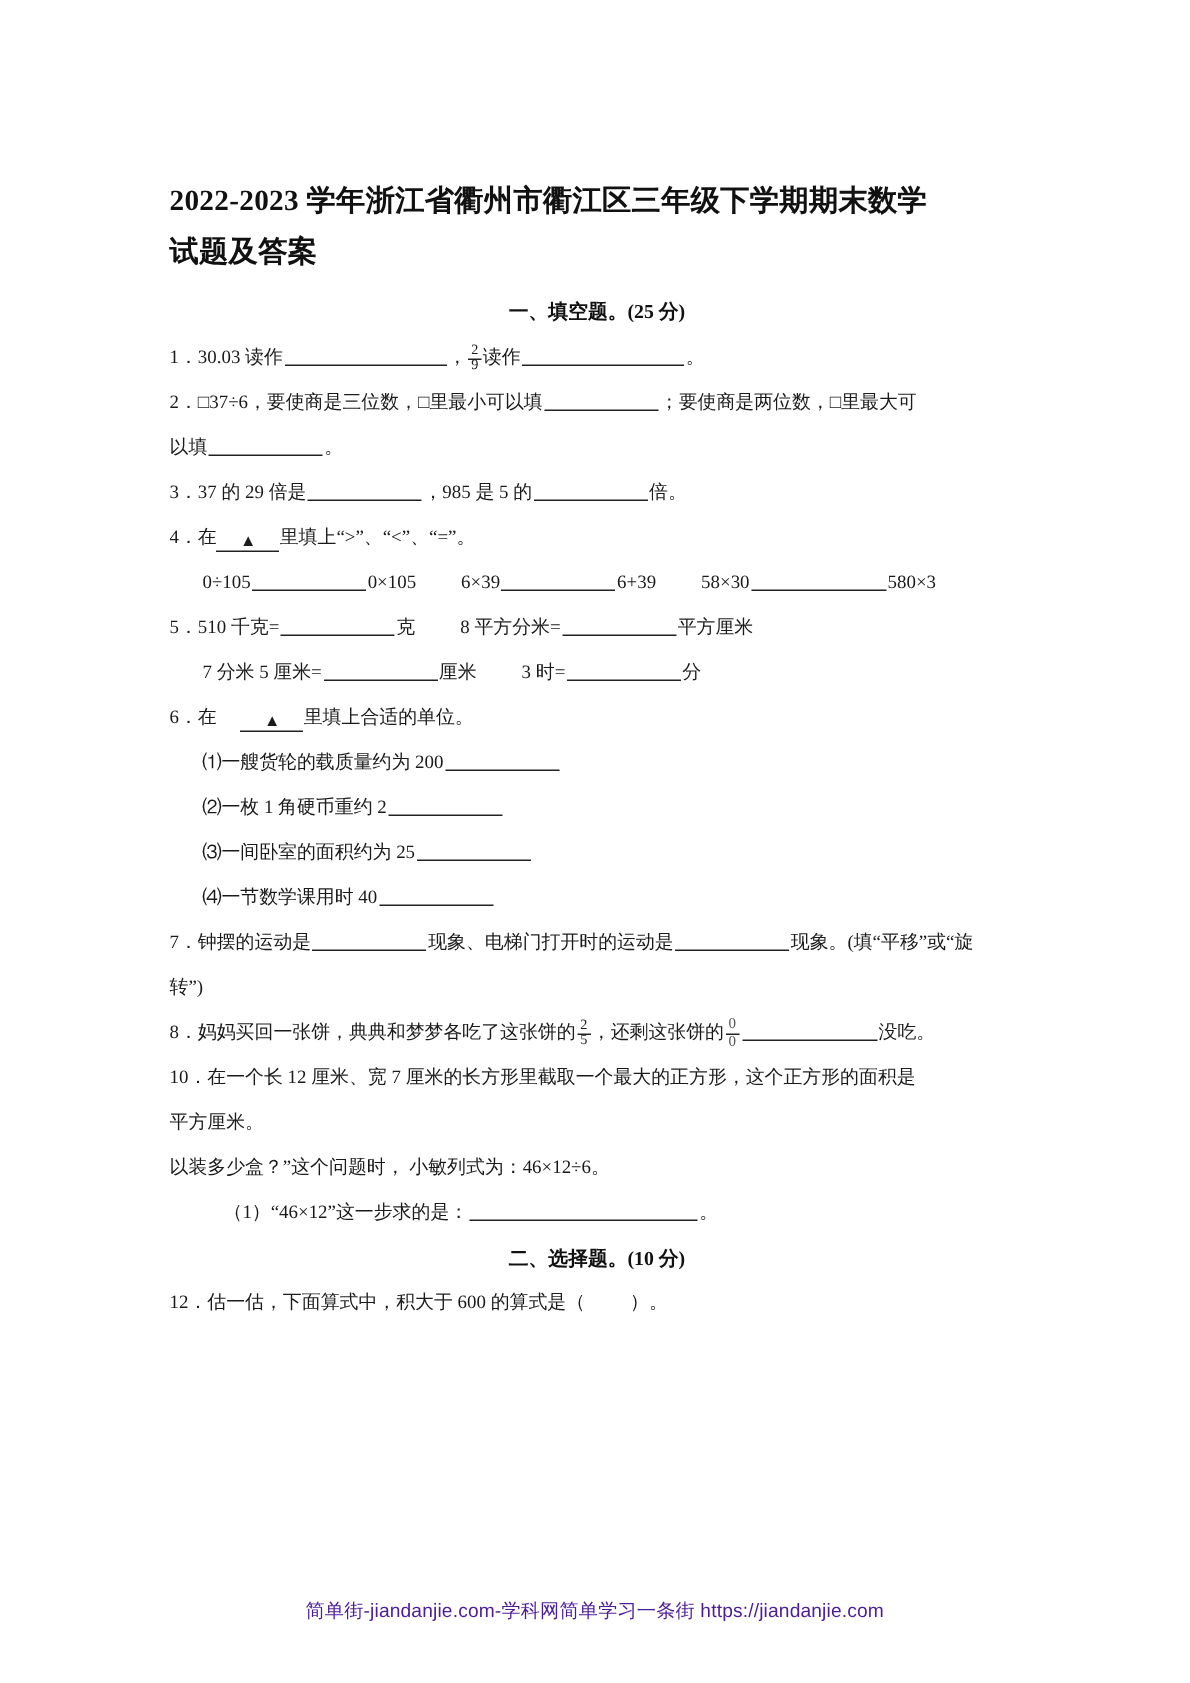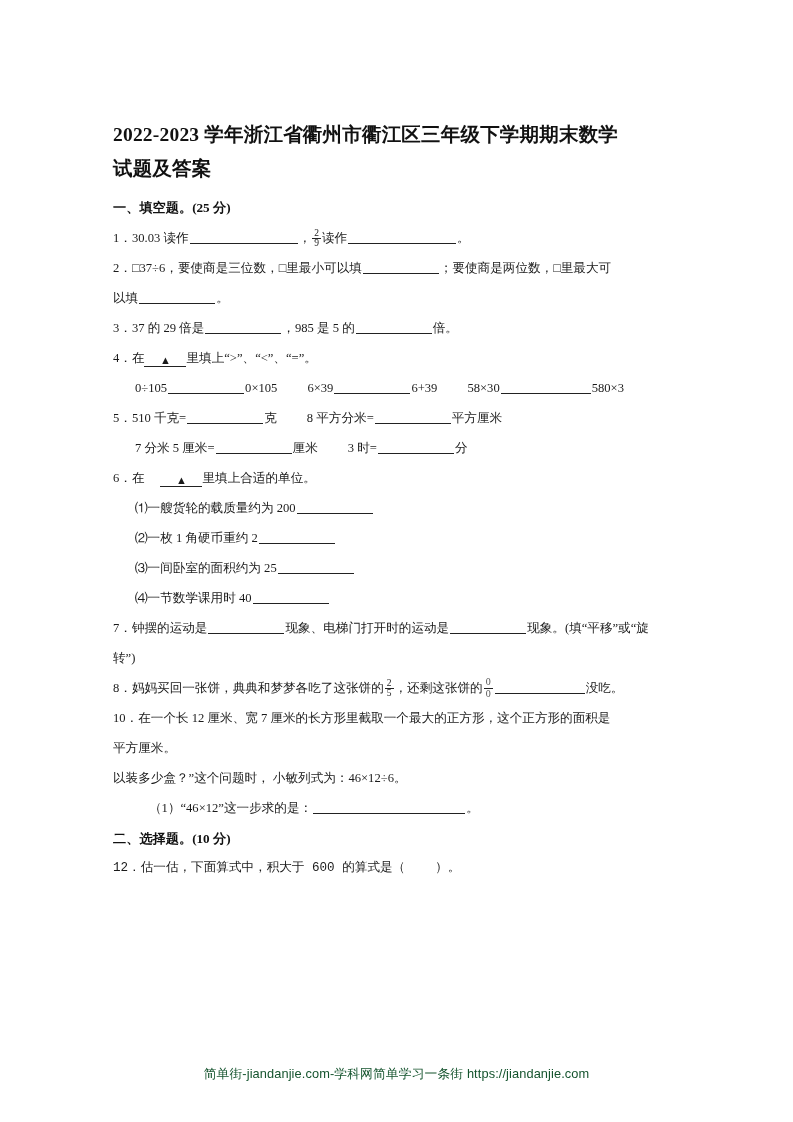--- a/index.html
+++ b/index.html
@@ -39,33 +39,34 @@
     color: #111;
     font-family: "Liberation Serif", "DejaVu Serif", serif;
   }
   
   .section-head {
     font-size: 13.2px;
     font-weight: 700;
     line-height: 20px;
     margin: 6px 0 5px 0;
     color: #111;
+    text-align: center;
   }
   
   .q {
     font-size: 12.6px;
     line-height: 30px;
     margin: 0;
     color: #1a1a1a;
     text-align: justify;
     text-justify: inter-ideograph;
   }
   .q.indent1 { padding-left: 22px; }
   .q.indent2 { padding-left: 36px; }
-  .q.tight { line-height: 29px; font-family: Liberation Mono, monospace; }
+  .q.tight { line-height: 29px; }
 
   
   .blank {
     display: inline-block;
     border-bottom: 1px solid #222;
     height: 1em;
     vertical-align: -2px;
     margin: 0 1px;
   }
   .b-md { width: 76px; }
@@ -114,21 +115,21 @@
   .spaced-sm { display: inline-block; width: 16px; }
 
   
   .footer {
     position: absolute;
     left: 0;
     top: 1066px;
     width: 793px;
     text-align: center;
     font-size: 12.8px;
-    color: #14532d;
+    color: #4c1d95;
     font-family: "Liberation Sans", "DejaVu Sans", sans-serif;
     letter-spacing: 0.1px;
   }
 </style>
 </head>
 <body>
 
 <div class="page">
 
   <div class="content">

